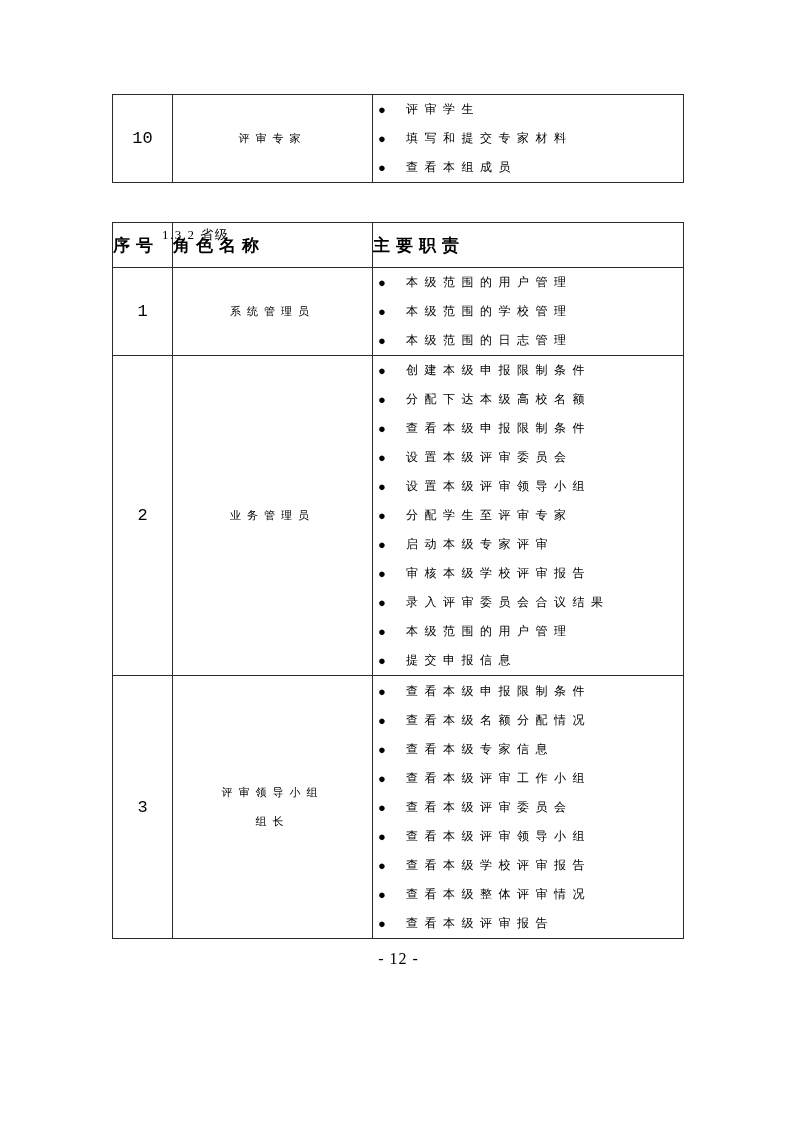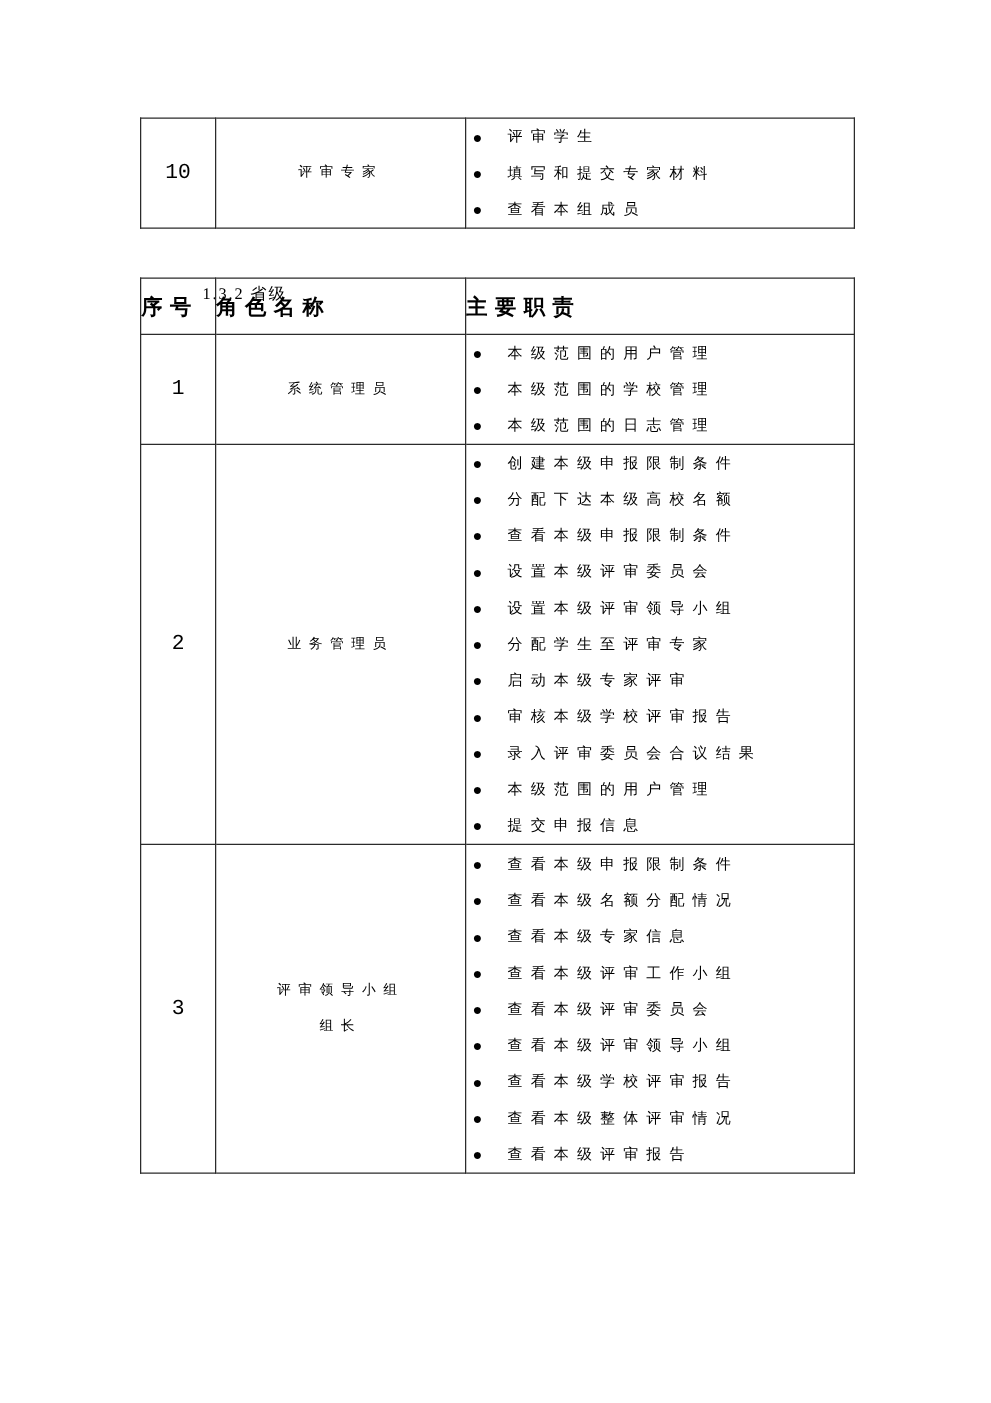--- a/index.html
+++ b/index.html
@@ -266,14 +266,15 @@
           <li>
                 <span class="bullet">●</span>
                 <span class="duty-text">查看本级评审报告</span>
               </li>
         </ul>
       </td>
     </tr>
   </tbody>
     </table>
 
+  <div class="page-footer">- 12 -</div>
 
 </div>
 
 </body></html>

